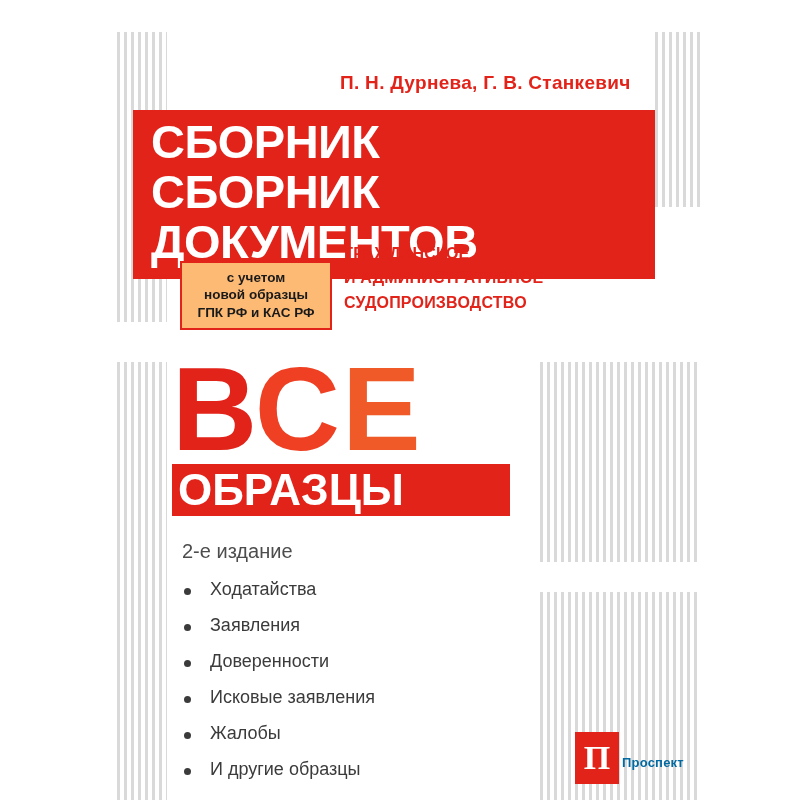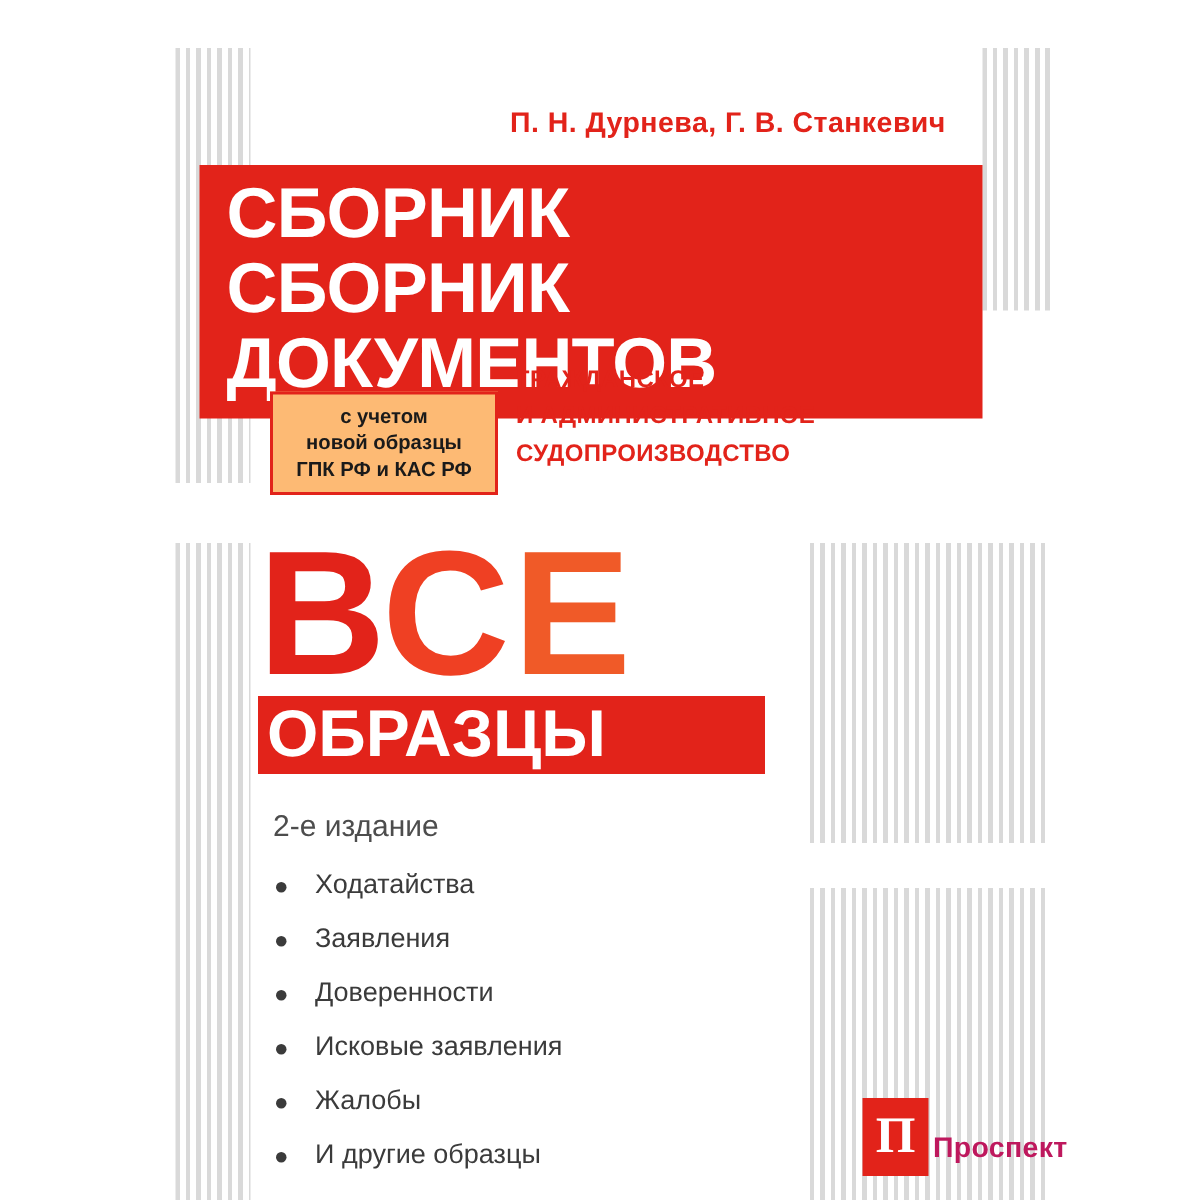--- a/index.html
+++ b/index.html
@@ -198,23 +198,23 @@
     font-size: 34px;
     font-weight: bold;
     text-align: center;
     line-height: 52px;
     font-family: "Liberation Serif", serif;
   }
   .logo-text {
     position: absolute;
     left: 622px;
     top: 723px;
-    font-size: 19px;
-    font-weight: bold;
-    color: #be185d;
+    font-size: 13px;
+    font-weight: bold;
+    color: #0369a1;
     letter-spacing: 0.2px;
   }
 </style>
 </head>
 <body>
 
 <div class="cover">
 
   <div class="hatch hatch-left-top"></div>
   <div class="hatch hatch-left-mid"></div>

